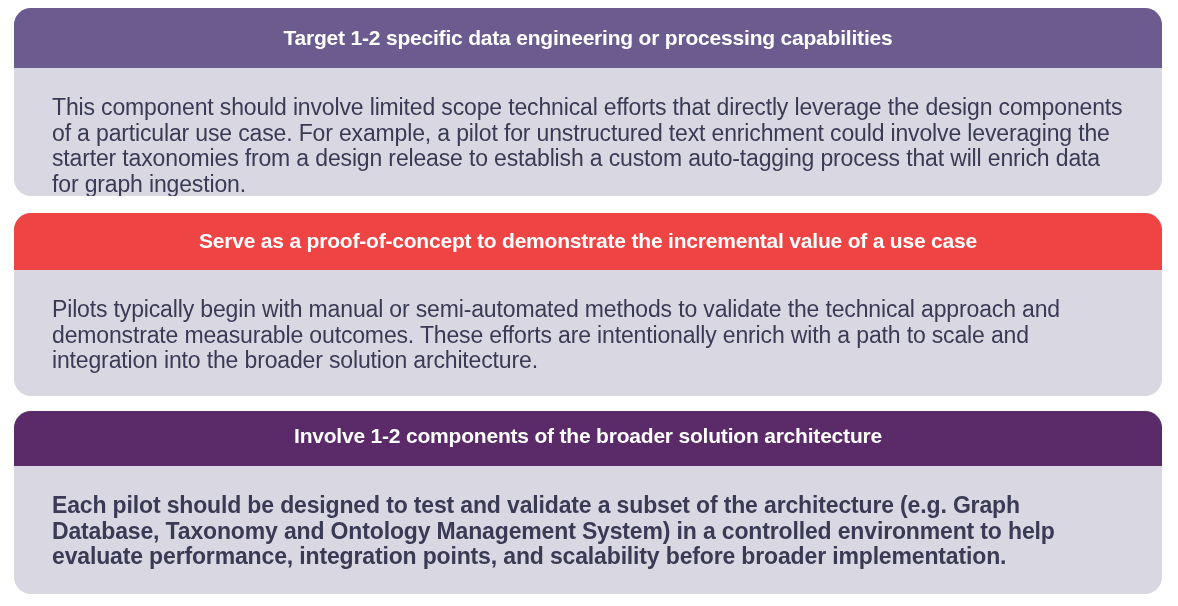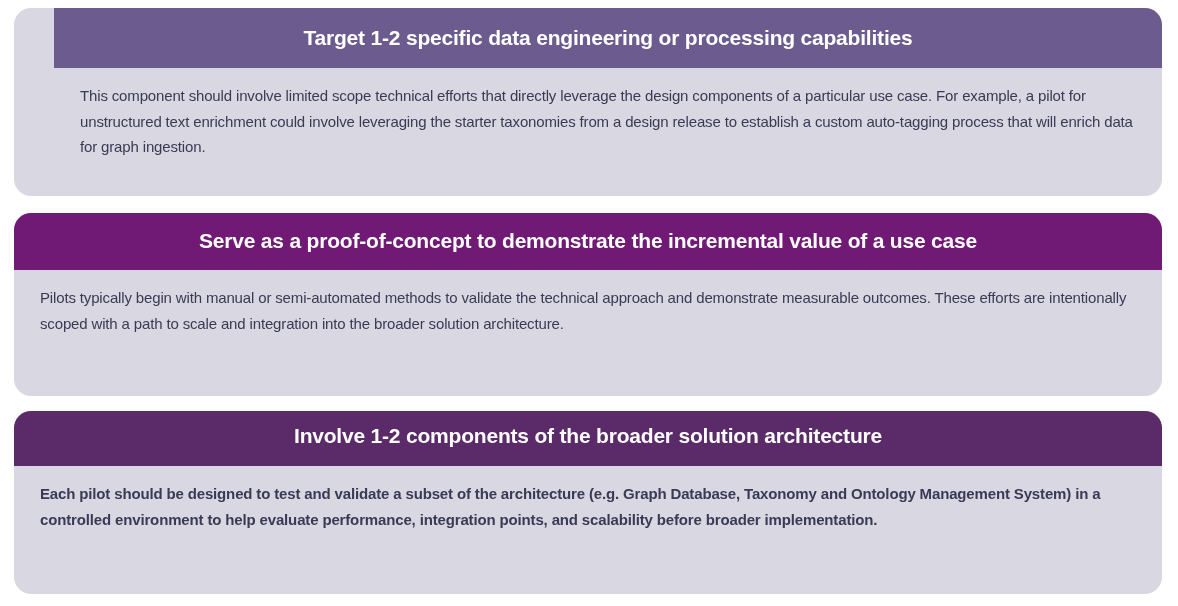--- a/index.html
+++ b/index.html
@@ -49,35 +49,35 @@
     white-space: nowrap;
   }
 
   .card-body {
     box-sizing: border-box;
     padding: 11px 22px 10px 22px;
   }
 
   .card-text {
     color: #3a3a55;
-    font-size: 15px;
+    font-size: 23px;
     line-height: 25.5px;
     letter-spacing: -0.15px;
-    margin: 4px;
+    margin: 16px;
     text-align: left;
   }
 
   
-  #card-1 { top: 8px; height: 188px; padding-left: 40px; }
+  #card-1 { top: 8px; height: 188px; }
   #card-1 .card-header { height: 60px; background: #6b5b8e; }
   #card-1 .card-body { height: 128px; }
 
   
   #card-2 { top: 213px; height: 183px; }
-  #card-2 .card-header { height: 57px; background: #701a75; }
+  #card-2 .card-header { height: 57px; background: #ef4444; }
   #card-2 .card-body { height: 126px; }
 
   
   #card-3 { top: 411px; height: 183px; }
   #card-3 .card-header { height: 55px; background: #5b2a68; align-items: flex-end; }
   #card-3 .card-body { height: 128px; font-weight: bold; }
 </style>
 </head>
 <body>
 
@@ -90,21 +90,21 @@
     <div class="card-body">
       <p class="card-text">This component should involve limited scope technical efforts that directly leverage the design components of a particular use case. For example, a pilot for unstructured text enrichment could involve leveraging the starter taxonomies from a design release to establish a custom auto-tagging process that will enrich data for graph ingestion.</p>
     </div>
   </section>
 
   <section class="card" id="card-2">
     <div class="card-header">
       <h2 class="card-title">Serve as a proof-of-concept to demonstrate the incremental value of a use case</h2>
     </div>
     <div class="card-body">
-      <p class="card-text">Pilots typically begin with manual or semi-automated methods to validate the technical approach and demonstrate measurable outcomes. These efforts are intentionally scoped with a path to scale and integration into the broader solution architecture.</p>
+      <p class="card-text">Pilots typically begin with manual or semi-automated methods to validate the technical approach and demonstrate measurable outcomes. These efforts are intentionally enrich with a path to scale and integration into the broader solution architecture.</p>
     </div>
   </section>
 
   <section class="card" id="card-3">
     <div class="card-header">
       <h2 class="card-title">Involve 1-2 components of the broader solution architecture</h2>
     </div>
     <div class="card-body">
       <p class="card-text">Each pilot should be designed to test and validate a subset of the architecture (e.g. Graph Database, Taxonomy and Ontology Management System) in a controlled environment to help evaluate performance, integration points, and scalability before broader implementation.</p>
     </div>

